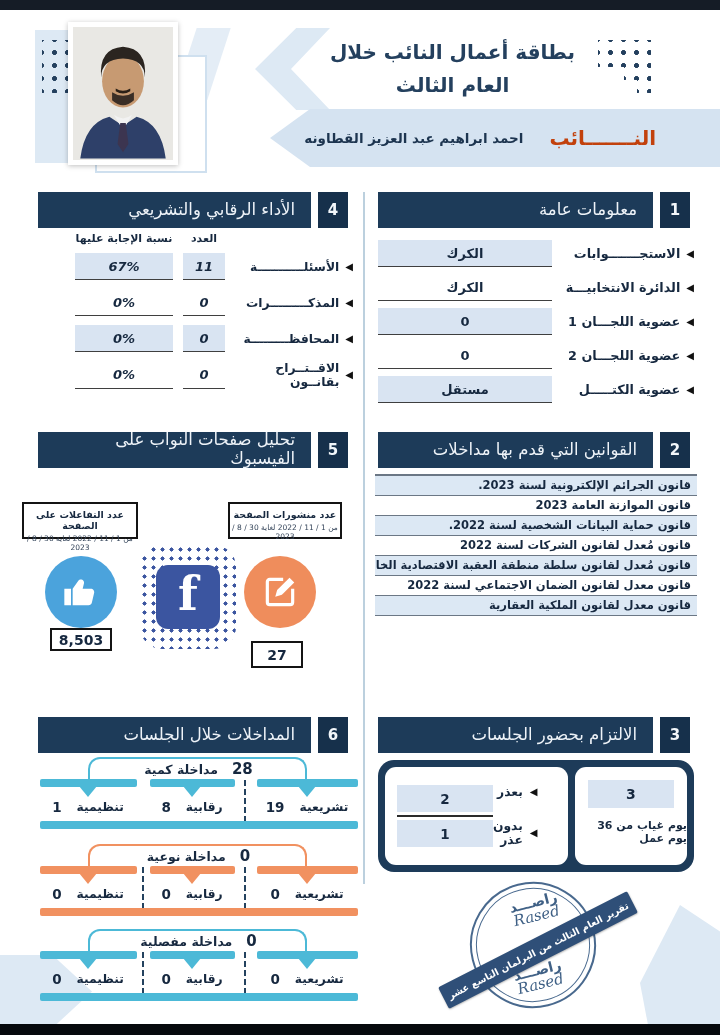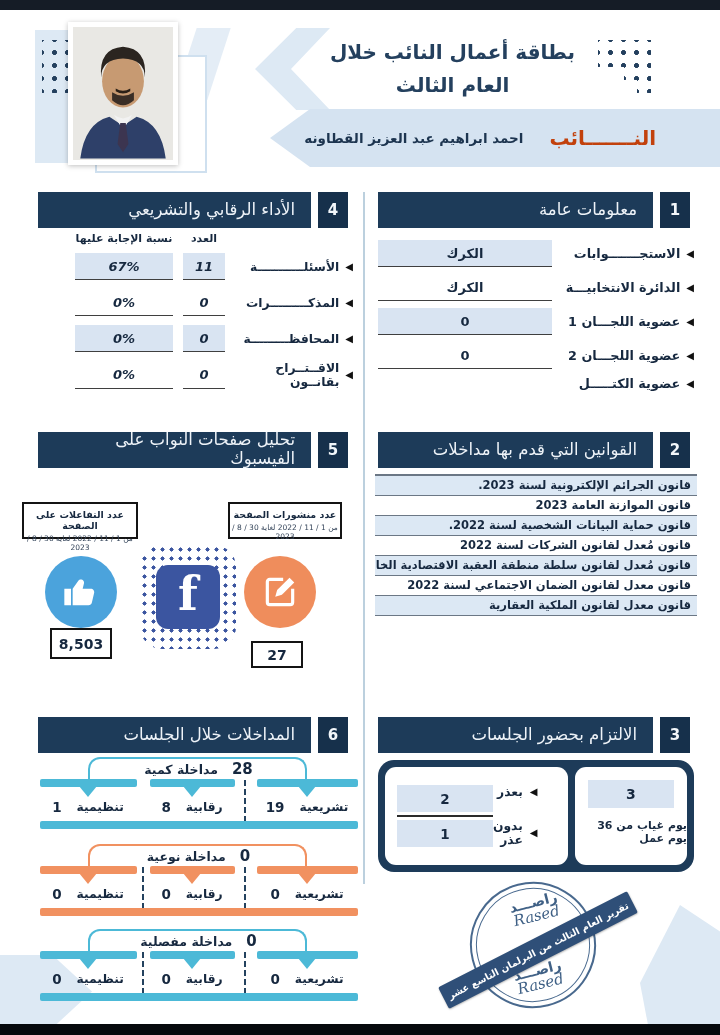--- a/index.html
+++ b/index.html
@@ -190,20 +190,21 @@
           <span class="mk">◀</span>
           <span>عضوية اللجـــان 2</span>
         </div>
       <div class="i-value">0</div>
     </div>
     <div class="i-row">
       <div class="i-label">
           <span class="mk">◀</span>
           <span>عضوية الكتـــــل</span>
         </div>
+      <div class="i-value hl">مستقل</div>
     </div>
   </div>
 
   <div class="abs sec-head" style="left:38px;top:192px;width:310px;">
     <div class="sec-num">4</div>
     <div class="sec-title">الأداء الرقابي والتشريعي</div>
   </div>
   <div class="abs perf">
     <div class="perf-grid perf-head">
       <div></div>
@@ -277,21 +278,21 @@
   </div>
   <div class="abs fb-halo">
     <div class="fb-tile">f</div>
   </div>
   <div class="abs circ" style="left:244px;top:556px;width:72px;height:72px;background:var(--pencil);">
     <svg width="38" height="38" viewBox="0 0 24 24">
         <path fill="none" stroke="#fff" stroke-width="2" d="M14 4H5.5A1.5 1.5 0 0 0 4 5.5v13A1.5 1.5 0 0 0 5.5 20h13a1.5 1.5 0 0 0 1.5-1.5V10"></path>
         <path fill="#fff" d="M9 15l1.2-4.2L18 3l3 3-7.8 7.8z"></path>
       </svg>
   </div>
-  <div class="abs fb-count" style="left:50px;top:628px;width:62px;height:31px;">8,503</div>
+  <div class="abs fb-count" style="left:50px;top:628px;width:62px;height:23px;">8,503</div>
   <div class="abs fb-count" style="left:251px;top:628px;width:52px;height:27px;margin-top:13px;">27</div>
 
   <div class="abs sec-head" style="left:378px;top:717px;width:312px;">
     <div class="sec-num">3</div>
     <div class="sec-title">الالتزام بحضور الجلسات</div>
   </div>
   <div class="abs att">
     <div class="att-panel att-days">
       <div class="att-days-val">3</div>
       <div class="att-days-lab">يوم غياب من 36 يوم عمل</div>

